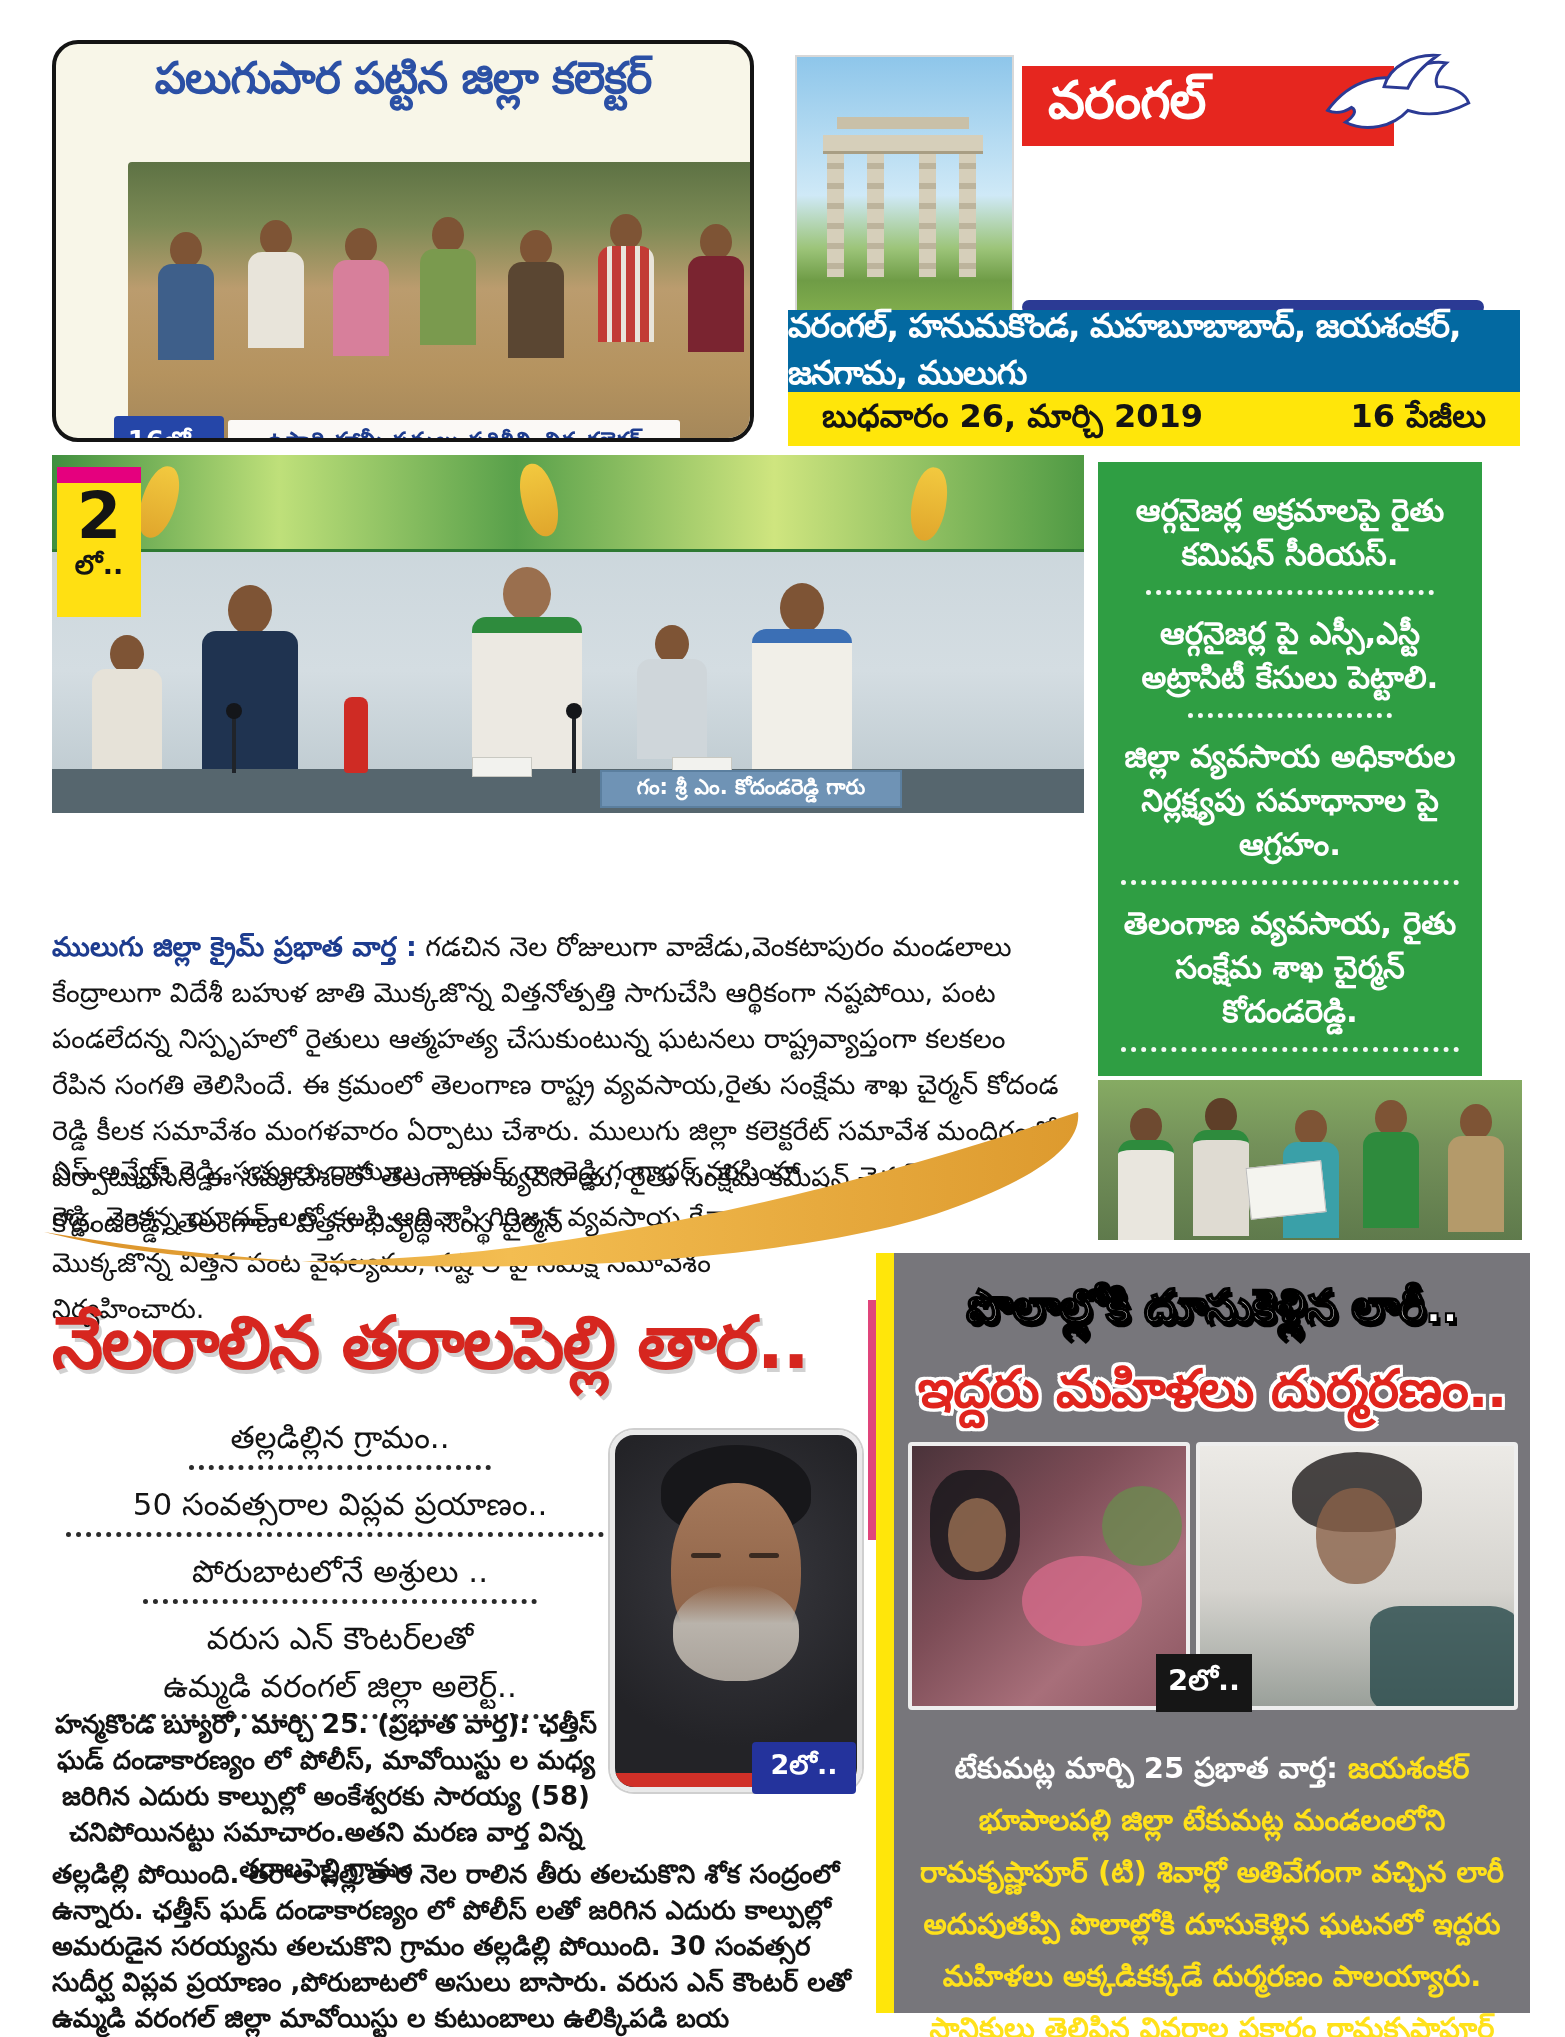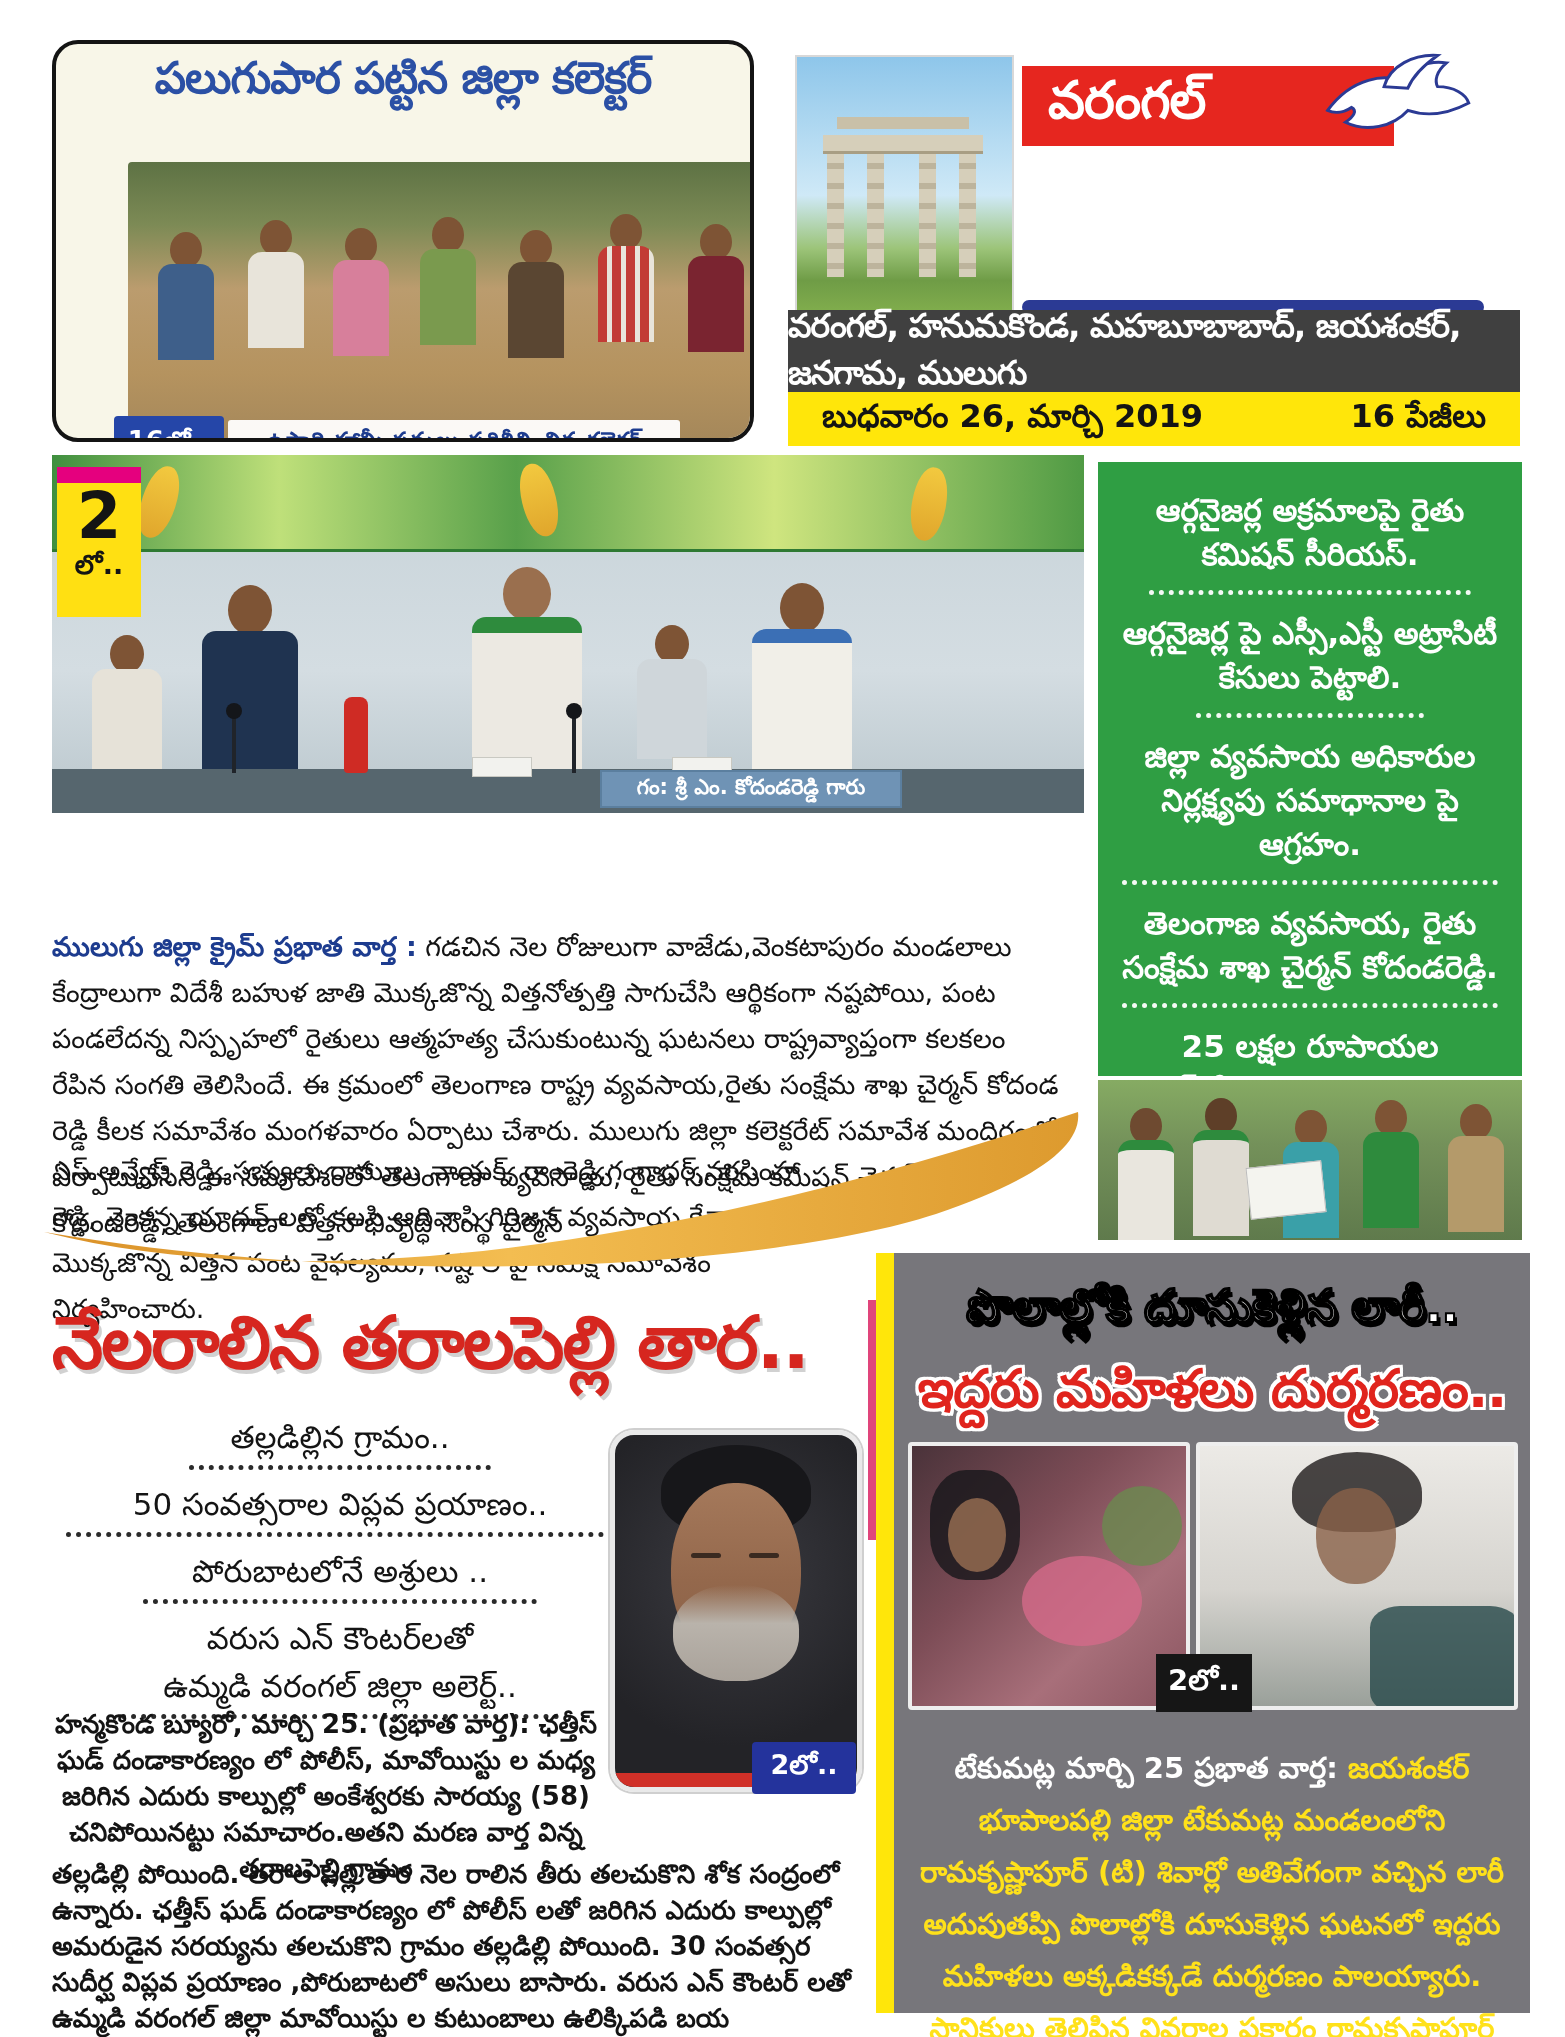--- a/index.html
+++ b/index.html
@@ -54,21 +54,21 @@
     display:flex; align-items:center; padding-left:26px; box-sizing:border-box;
   }
   .mast-redbox span{color:#fff; font-size:52px; font-weight:800; letter-spacing:-1px;}
   .dove{left:1300px; top:48px; width:180px; height:104px;}
   .mast-title{
     left:1000px; top:98px; width:520px; height:220px; text-align:center;
     color:#2b3a94; font-size:158px; font-weight:800; line-height:1.15; letter-spacing:-4px;
   }
   .mast-bar{left:1022px; top:300px; width:462px; height:14px; background:#2b3a94; border-radius:7px;}
   .edition-strip{
-    left:788px; top:310px; width:732px; height:86px; background:#404040;
+    left:788px; top:310px; width:732px; height:86px; background:#0369a1;
     color:#fff; font-size:33px; font-weight:800; display:flex;
     align-items:center; justify-content:center; letter-spacing:-1px;
   }
   .date-strip{
     left:788px; top:392px; width:732px; height:54px; background:#ffe60a;
     color:#141414; font-size:32px; font-weight:800; display:flex;
     align-items:center; justify-content:space-between; padding:0 34px; box-sizing:border-box;
   }
 
   
@@ -105,21 +105,21 @@
     color:#ffe71c; font-size:64px; font-weight:800; letter-spacing:-1px;
     -webkit-text-stroke:2.5px #111; text-shadow:4px 5px 0 rgba(60,10,0,.55);
     white-space:nowrap;
   }
   .lead-body1{left:52px; top:924px; width:1015px; color:#141414; font-size:27px; line-height:46px; font-weight:500;}
   .lead-body1 .dl{color:#1d3c8f; font-weight:800;}
   .lead-body2{left:52px; top:1148px; width:760px; color:#141414; font-size:27px; line-height:46px; font-weight:500;}
 
   
   .green-panel{
-    left:1098px; top:462px; width:424px; height:614px; background:#2f9e43;
+    left:1098px; top:462px; width:384px; height:614px; background:#2f9e43;
     box-sizing:border-box; padding:26px 16px 10px; text-align:center; color:#fff;
   }
   .gp-item{font-size:31px; font-weight:700; line-height:44px; margin-bottom:14px;}
   .gp-dot{border-top:5px dotted rgba(255,255,255,.95); margin:0 auto 16px;}
   .farmers-photo{
     left:1098px; top:1080px; width:424px; height:160px;
     background:linear-gradient(180deg,#86ab63 0%,#74915a 40%,#5f7a4c 100%);
   }
 
   

